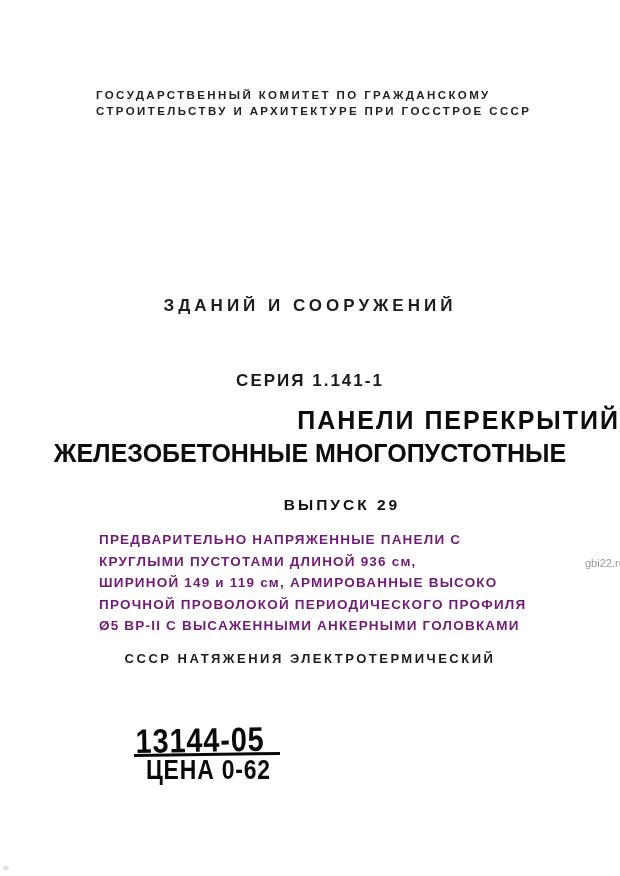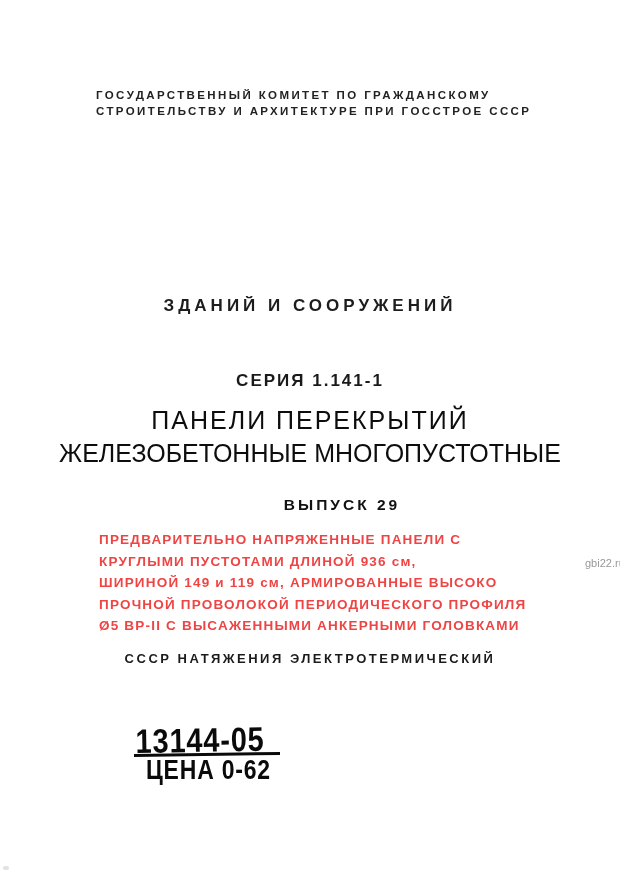--- a/index.html
+++ b/index.html
@@ -13,27 +13,27 @@
   }
   .centered{position:absolute;left:0;width:620px;text-align:center;white-space:nowrap;}
   .org-header{
     position:absolute;left:96px;top:87px;
     font-size:11.5px;font-weight:bold;letter-spacing:2.4px;
     line-height:16px;white-space:nowrap;color:#222;
   }
   .series-heading-1{top:253px;font-size:17px;font-weight:bold;letter-spacing:5px;color:#1d1d1d;}
   .series-heading-2{top:296px;font-size:17px;font-weight:bold;letter-spacing:4px;color:#1d1d1d;}
   .series-number{top:371px;font-size:17px;font-weight:bold;letter-spacing:2px;color:#1a1a1a;}
-  .title-1{top:406px;font-size:25px;font-weight:normal;letter-spacing:2px;color:#0d0d0d;}
-  .title-2{top:439px;font-size:25px;font-weight:normal;letter-spacing:0px;color:#0d0d0d;}
+  .title-1{top:406px;font-size:25px;font-weight:bold;letter-spacing:2px;color:#0d0d0d;text-align:right;}
+  .title-2{top:439px;font-size:25px;font-weight:bold;letter-spacing:0px;color:#0d0d0d;}
   .issue{top:496px;font-size:15.5px;font-weight:bold;letter-spacing:3px;color:#111;margin-left:32px;}
   .description{
     position:absolute;left:99px;top:529px;
     font-size:13.5px;font-weight:bold;letter-spacing:1.2px;
-    line-height:21.6px;white-space:nowrap;color:#ef4444;
+    line-height:21.6px;white-space:nowrap;color:#701a75;
   }
   .method{top:651px;font-size:13px;font-weight:bold;letter-spacing:2.5px;color:#1b1b1b;}
   .stamp-code{
     position:absolute;left:136px;top:722px;
     font-size:34px;font-weight:bold;letter-spacing:1px;
     transform:rotate(-1deg) scaleX(0.85);transform-origin:left bottom;
     white-space:nowrap;color:#0a0a0a;
   }
   .stamp-rule{
     position:absolute;left:134px;top:753px;width:146px;height:0;

